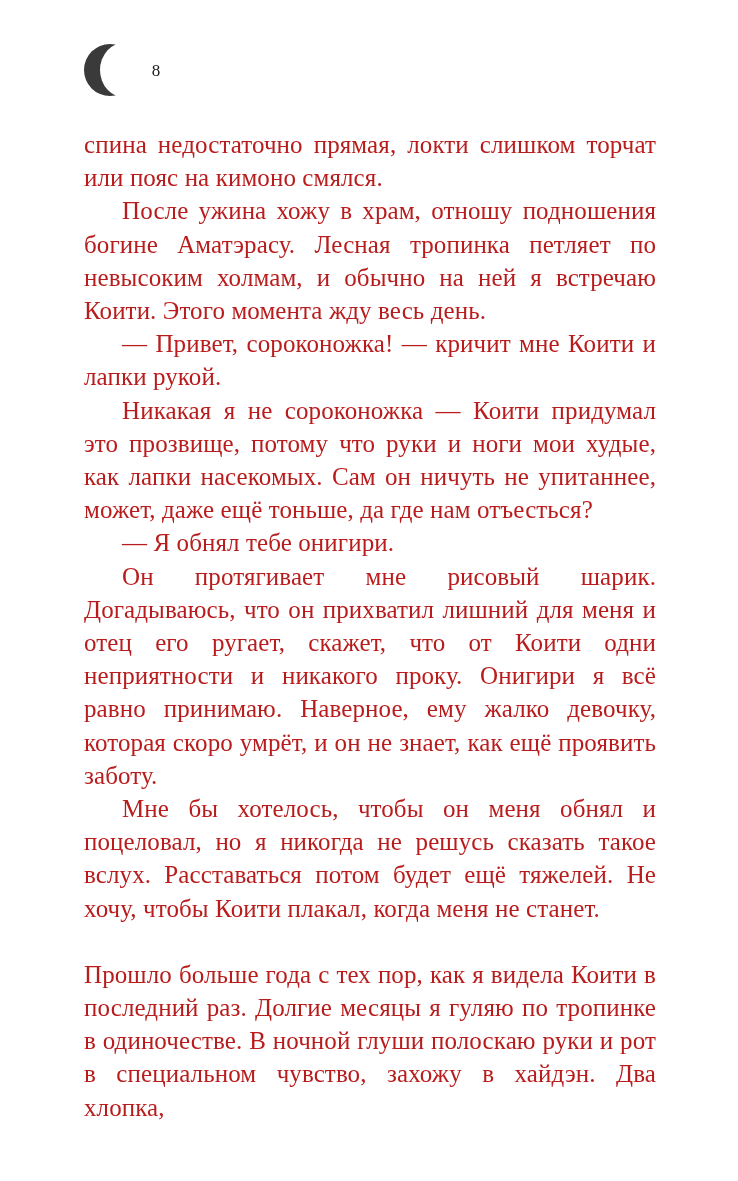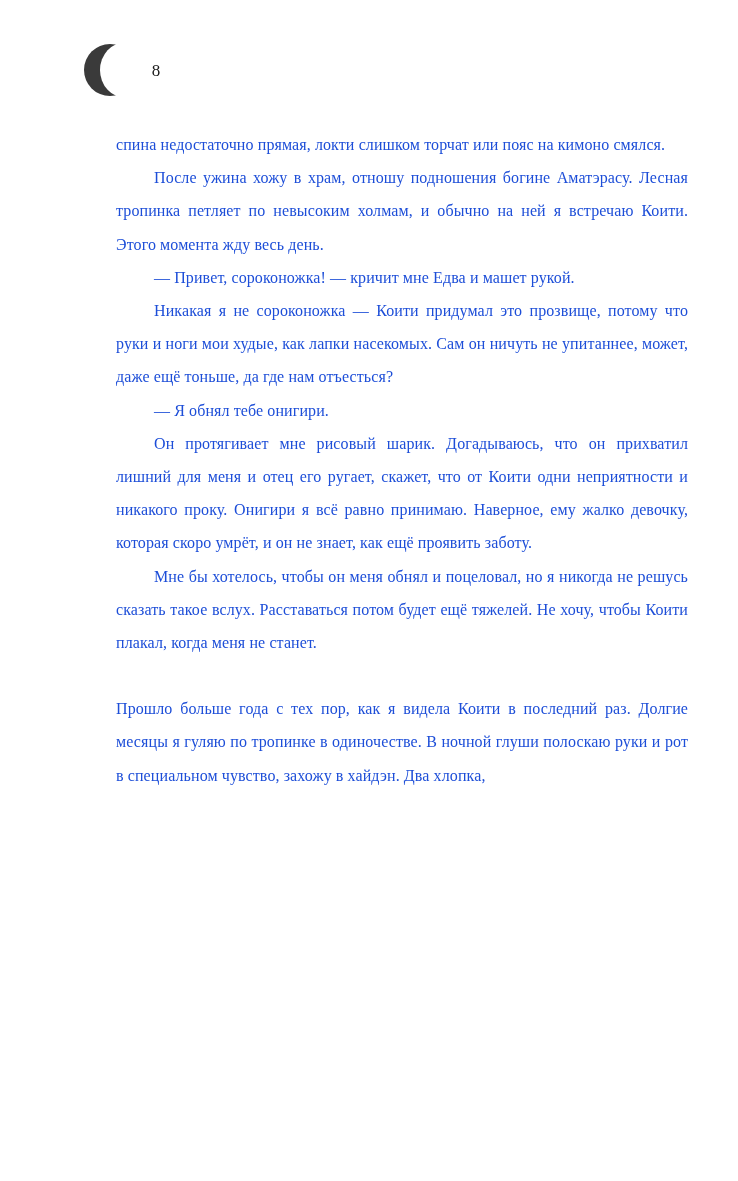--- a/index.html
+++ b/index.html
@@ -65,27 +65,26 @@
     text-align: center;
     font-family: "Liberation Serif", serif;
     font-size: 17px;
     color: #1a1a1a;
   }
   .body-text {
     position: absolute;
     left: 84px;
     top: 128px;
     width: 572px;
-    font-size: 16px;
+    font-size: 25px;
     line-height: 33.2px;
     text-align: justify;
     text-justify: inter-word;
-    color: #1d4ed8;
+    color: #b91c1c;
     letter-spacing: 0.1px;
-    margin-left: 32px;
   }
   .body-text p {
     margin: 0;
     text-indent: 38px;
   }
   .body-text p.noindent {
     text-indent: 0;
   }
   .body-text p.gap {
     margin-top: 33px;
@@ -100,21 +99,21 @@
     <div class="moon-mark">
       <div class="moon-disc"></div>
       <div class="moon-cut"></div>
     </div>
     <div class="folio">8</div>
   </div>
 
   <div class="body-text">
     <p class="noindent">спина недостаточно прямая, локти слишком торчат или пояс на кимоно смялся.</p>
     <p>После ужина хожу в храм, отношу подношения богине Аматэрасу. Лесная тропинка петляет по невысоким холмам, и обычно на ней я встречаю Коити. Этого момента жду весь день.</p>
-    <p>— Привет, сороконожка! — кричит мне Едва и машет рукой.</p>
+    <p>— Привет, сороконожка! — кричит мне Коити и лапки рукой.</p>
     <p>Никакая я не сороконожка — Коити придумал это прозвище, потому что руки и ноги мои худые, как лапки насекомых. Сам он ничуть не упитаннее, может, даже ещё тоньше, да где нам отъесться?</p>
     <p>— Я обнял тебе онигири.</p>
     <p>Он протягивает мне рисовый шарик. Догадываюсь, что он прихватил лишний для меня и отец его ругает, скажет, что от Коити одни неприятности и никакого проку. Онигири я всё равно принимаю. Наверное, ему жалко девочку, которая скоро умрёт, и он не знает, как ещё проявить заботу.</p>
     <p>Мне бы хотелось, чтобы он меня обнял и поцеловал, но я никогда не решусь сказать такое вслух. Расставаться потом будет ещё тяжелей. Не хочу, чтобы Коити плакал, когда меня не станет.</p>
     <p class="noindent gap">Прошло больше года с тех пор, как я видела Коити в последний раз. Долгие месяцы я гуляю по тропинке в одиночестве. В ночной глуши полоскаю руки и рот в специальном чувство, захожу в хайдэн. Два хлопка,</p>
   </div>
 
 </div>
 
 </body></html>

